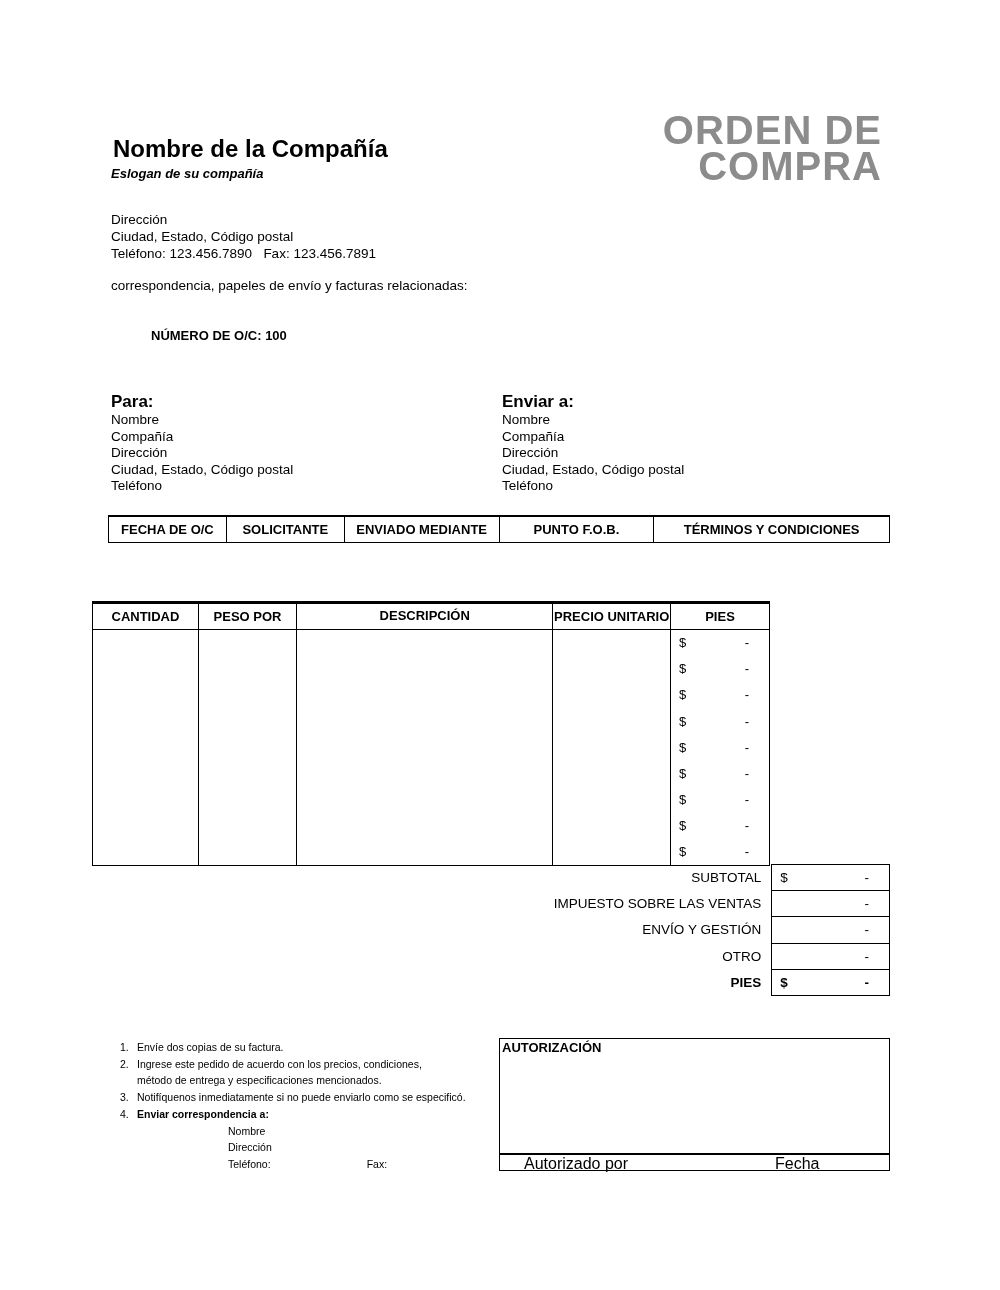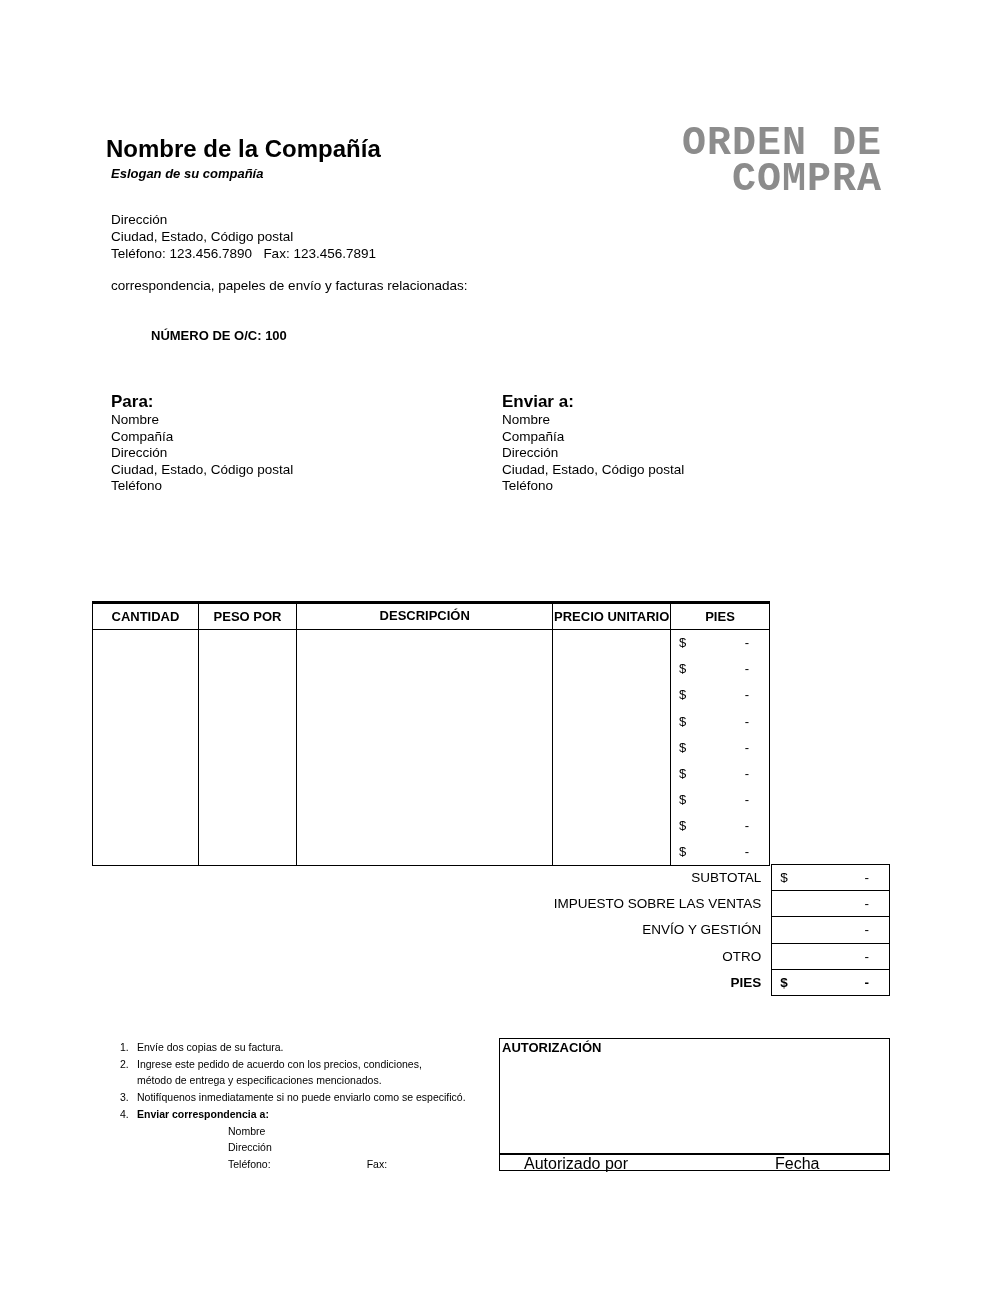--- a/index.html
+++ b/index.html
@@ -1,21 +1,21 @@
 <!DOCTYPE html>
 <html><head>
 <meta charset="utf-8">
 <style>
   * { box-sizing: border-box; margin: 0; padding: 0; }
   html, body { width: 1000px; height: 1290px; background: #fff; }
   body { position: relative; font-family: "Liberation Sans", sans-serif; color: #000; overflow: hidden; }
   .abs { position: absolute; }
-  .company-name { left: 106px; top: 135px; font-size: 24px; font-weight: bold; }
+  .company-name { left: 113px; top: 135px; font-size: 24px; font-weight: bold; }
   .slogan { left: 111px; top: 166px; font-size: 13px; font-weight: bold; font-style: italic; }
-  .doc-title { right: 118px; top: 126px; font-size: 40px; font-weight: 900; color: #8c8c8c; text-align: right; line-height: 36px; letter-spacing: 1px; font-family: Liberation Mono, monospace; }
+  .doc-title { right: 118px; top: 112px; font-size: 40px; font-weight: 900; color: #8c8c8c; text-align: right; line-height: 36px; letter-spacing: 1px; font-family: Liberation Sans, sans-serif; }
   .addr { left: 111px; top: 211px; font-size: 13.5px; line-height: 17px; }
   .notice { left: 111px; top: 277px; font-size: 13.5px; line-height: 17px; }
   .po-number { left: 111px; top: 328px; font-size: 13px; font-weight: bold; padding-left: 40px; }
   .party { top: 392px; font-size: 13.5px; line-height: 16.6px; }
   .party .ph { font-size: 17px; font-weight: bold; line-height: 20px; margin-bottom: 0px; }
   .para { left: 111px; }
   .ship { left: 502px; }
 
   table { border-collapse: collapse; position: absolute; }
   .info-table { left: 108px; top: 515px; width: 782px; }
@@ -92,20 +92,27 @@
 
 <table class="info-table">
   <colgroup>
       <col style="width:118px">
       <col style="width:118px">
       <col style="width:155px">
       <col style="width:155px">
       <col style="width:236px">
     </colgroup>
   <tbody>
+      <tr>
+    <th>FECHA DE O/C</th>
+    <th>SOLICITANTE</th>
+    <th>ENVIADO MEDIANTE</th>
+    <th>PUNTO F.O.B.</th>
+    <th>TÉRMINOS Y CONDICIONES</th>
+  </tr>
 </tbody>
   </table>
 
 <table class="items">
   <colgroup>
       <col style="width:118px">
       <col style="width:118px">
       <col style="width:310px">
       <col style="width:118px">
       <col style="width:118px">

